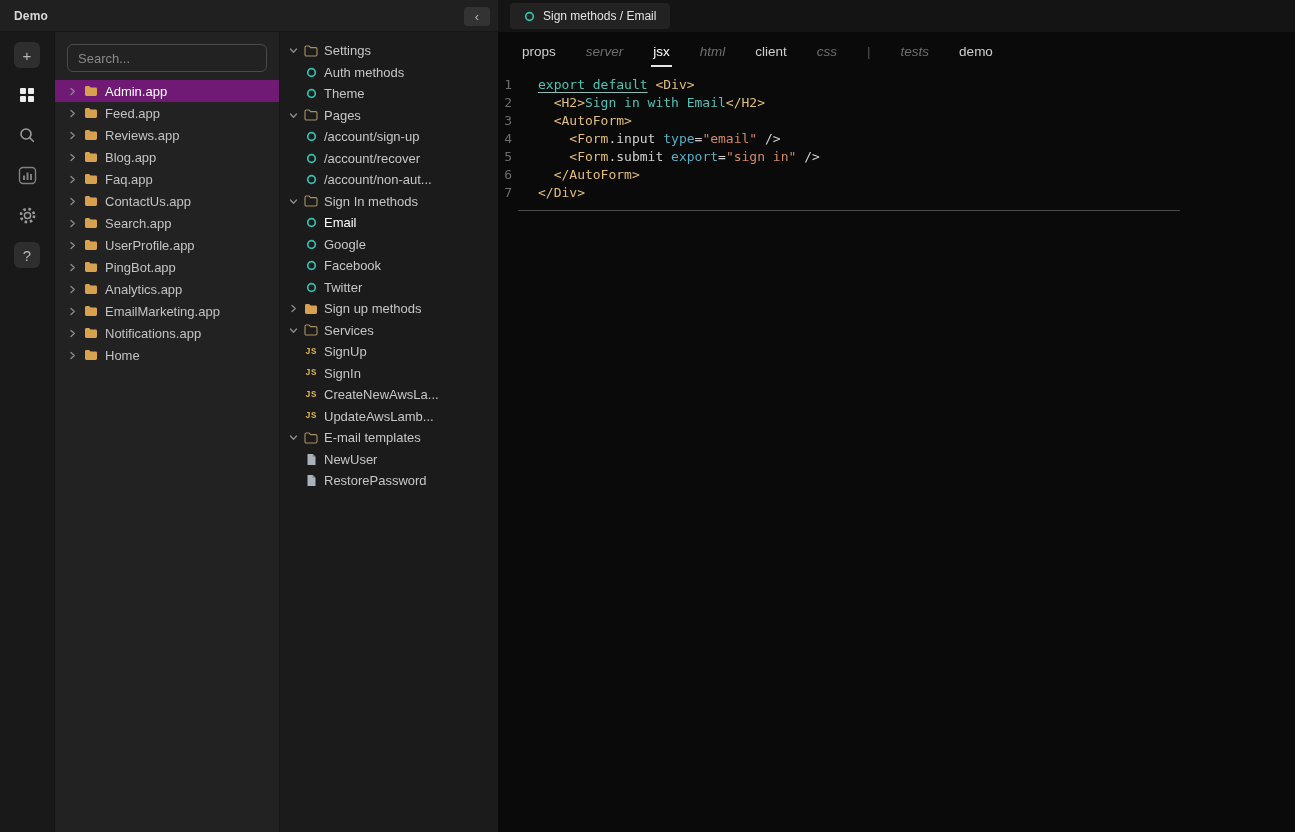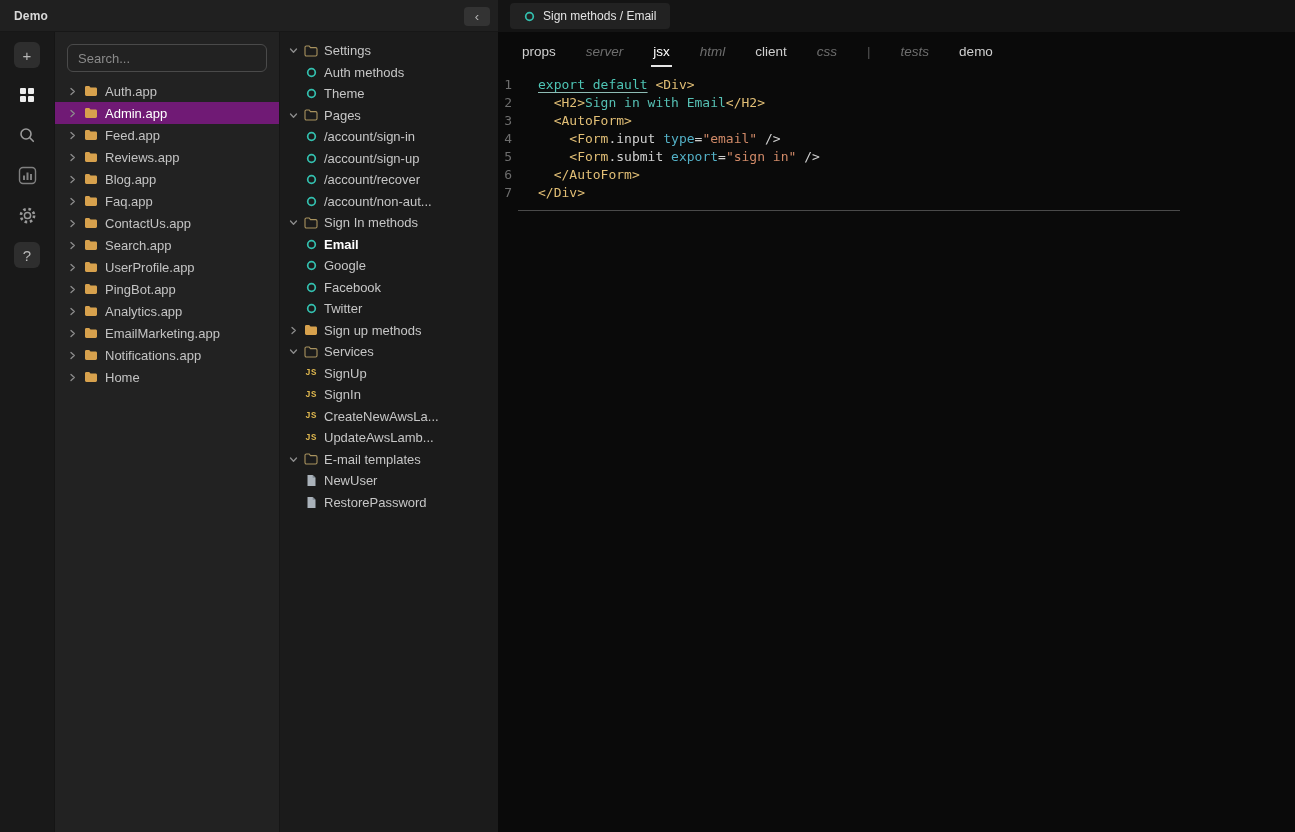--- a/index.html
+++ b/index.html
@@ -35,21 +35,21 @@
   .apps-list { flex:1; overflow:hidden; }
   .app-row { height:22px; display:flex; align-items:center; padding-left:12px; gap:7px; font-size:13px; color:#c3c3c3; cursor:pointer; white-space:nowrap; }
   .app-row.selected { background:#701a75; color:#ffffff; }
   .app-row .icon, .tree-row .icon { display:inline-flex; align-items:center; justify-content:center; width:14px; }
   .app-row .chev, .tree-row .chev { width:10px; }
 
   
   .tree-panel { flex:1; background:#1b1b1b; padding-top:8px; overflow:hidden; }
   .tree-row { height:21.5px; display:flex; align-items:center; font-size:13px; color:#c6c6c6; cursor:pointer; padding-left:8px; gap:6px; white-space:nowrap; }
   .tree-row.child { padding-left:24px; }
-  .tree-row.selected .label { color:#ffffff; font-weight:700; }
+  .tree-row.selected .label { color:#ffffff; font-weight:400; }
   .js-badge { color:#dcb54e; font-size:9px; font-weight:700; letter-spacing:.4px;font-family:Liberation Mono, monospace; }
 
   
   .editor { flex:1; display:flex; flex-direction:column; background:#0a0a0a; min-width:0; }
   .editor-topbar { height:32px; min-height:32px; background:#141414; display:flex; align-items:center; }
   .doc-tab { margin-left:12px; height:26px; background:#222222; border-radius:4px; display:flex; align-items:center; gap:8px;
     padding:0 14px; font-size:12px; color:#e3e3e3; cursor:pointer; }
   .doc-tab .icon { display:flex; }
 
   .view-tabs { height:38px; min-height:38px; display:flex; align-items:center; padding-left:24px; gap:30px; font-size:13.5px; }
@@ -125,33 +125,20 @@
               </svg>
             </span>
           </div>
           <div class="ab-item boxed">
             <span class="glyph">?</span>
           </div>
         </nav>
       <section class="apps-panel">
         <input class="search" type="text" placeholder="Search..." style="">
         <div class="apps-list">
-            <div class="app-row">
-              <span class="icon chev">
-                <svg width="9" height="9" viewBox="0 0 9 9" fill="none">
-                  <path d="M3 1.5L6.3 4.5L3 7.5" stroke="#8d8d8d" stroke-width="1.3" stroke-linecap="round" stroke-linejoin="round"></path>
-                </svg>
-              </span>
-              <span class="icon">
-                <svg width="14" height="12" viewBox="0 0 14 12">
-                  <path d="M1 2.4C1 1.6 1.6 1 2.4 1h2.8l1.3 1.6h5.1c.8 0 1.4.6 1.4 1.4v5.6c0 .8-.6 1.4-1.4 1.4H2.4C1.6 11 1 10.4 1 9.6V2.4z" fill="#d7a14d"></path>
-                </svg>
-              </span>
-              <span class="label">Auth.app</span>
-            </div>
             <div class="app-row selected">
               <span class="icon chev">
                 <svg width="9" height="9" viewBox="0 0 9 9" fill="none">
                   <path d="M3 1.5L6.3 4.5L3 7.5" stroke="#8d8d8d" stroke-width="1.3" stroke-linecap="round" stroke-linejoin="round"></path>
                 </svg>
               </span>
               <span class="icon">
                 <svg width="14" height="12" viewBox="0 0 14 12">
                   <path d="M1 2.4C1 1.6 1.6 1 2.4 1h2.8l1.3 1.6h5.1c.8 0 1.4.6 1.4 1.4v5.6c0 .8-.6 1.4-1.4 1.4H2.4C1.6 11 1 10.4 1 9.6V2.4z" fill="#d7a14d"></path>
                 </svg>
@@ -352,28 +339,20 @@
                 <svg width="9" height="9" viewBox="0 0 9 9" fill="none">
                   <path d="M1.5 3L4.5 6.3L7.5 3" stroke="#8d8d8d" stroke-width="1.3" stroke-linecap="round" stroke-linejoin="round"></path>
                 </svg>
               </span>
               <span class="icon">
                 <svg width="14" height="12" viewBox="0 0 14 12">
                   <path d="M1 2.4C1 1.6 1.6 1 2.4 1h2.8l1.3 1.6h5.1c.8 0 1.4.6 1.4 1.4v5.6c0 .8-.6 1.4-1.4 1.4H2.4C1.6 11 1 10.4 1 9.6V2.4z" fill="none" stroke="#a9935f" stroke-width="1.1"></path>
                 </svg>
               </span>
               <span class="label">Pages</span>
-            </div>
-            <div class="tree-row child">
-              <span class="icon">
-                <svg width="11" height="11" viewBox="0 0 11 11">
-                  <circle cx="5.5" cy="5.5" r="3.8" stroke="#33bfae" stroke-width="1.7" fill="none"></circle>
-                </svg>
-              </span>
-              <span class="label">/account/sign-in</span>
             </div>
             <div class="tree-row child">
               <span class="icon">
                 <svg width="11" height="11" viewBox="0 0 11 11">
                   <circle cx="5.5" cy="5.5" r="3.8" stroke="#33bfae" stroke-width="1.7" fill="none"></circle>
                 </svg>
               </span>
               <span class="label">/account/sign-up</span>
             </div>
             <div class="tree-row child">

